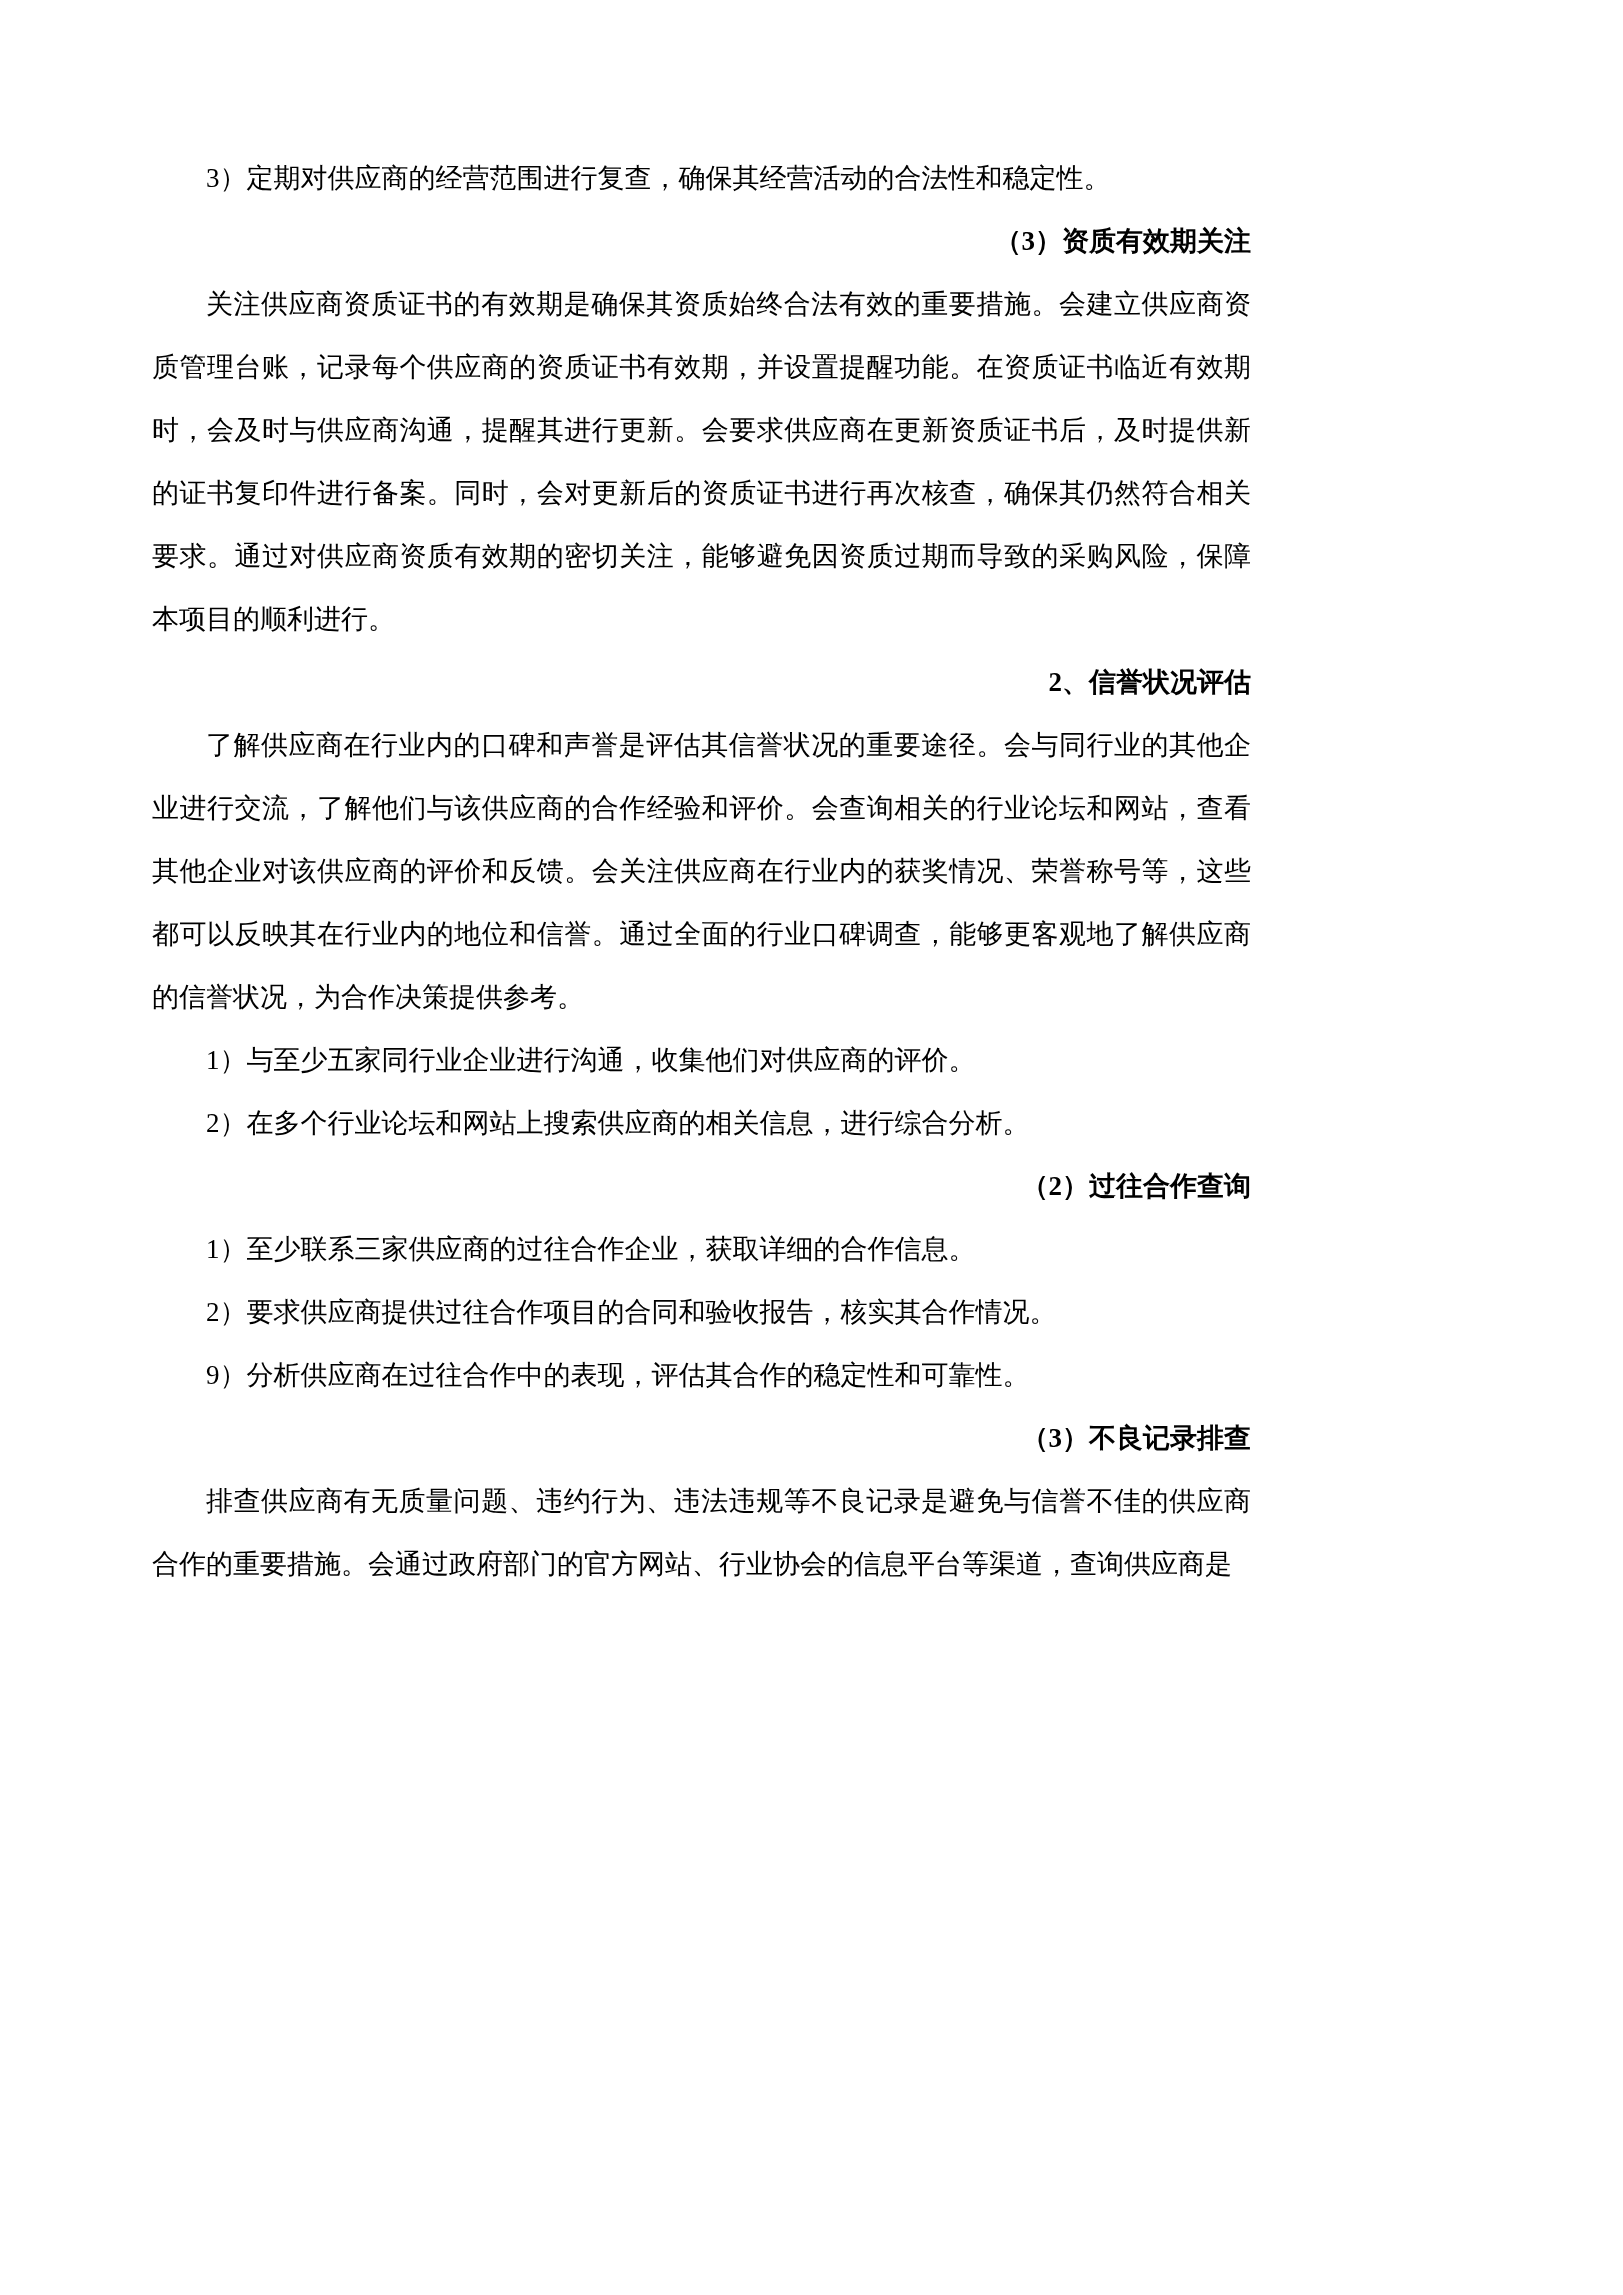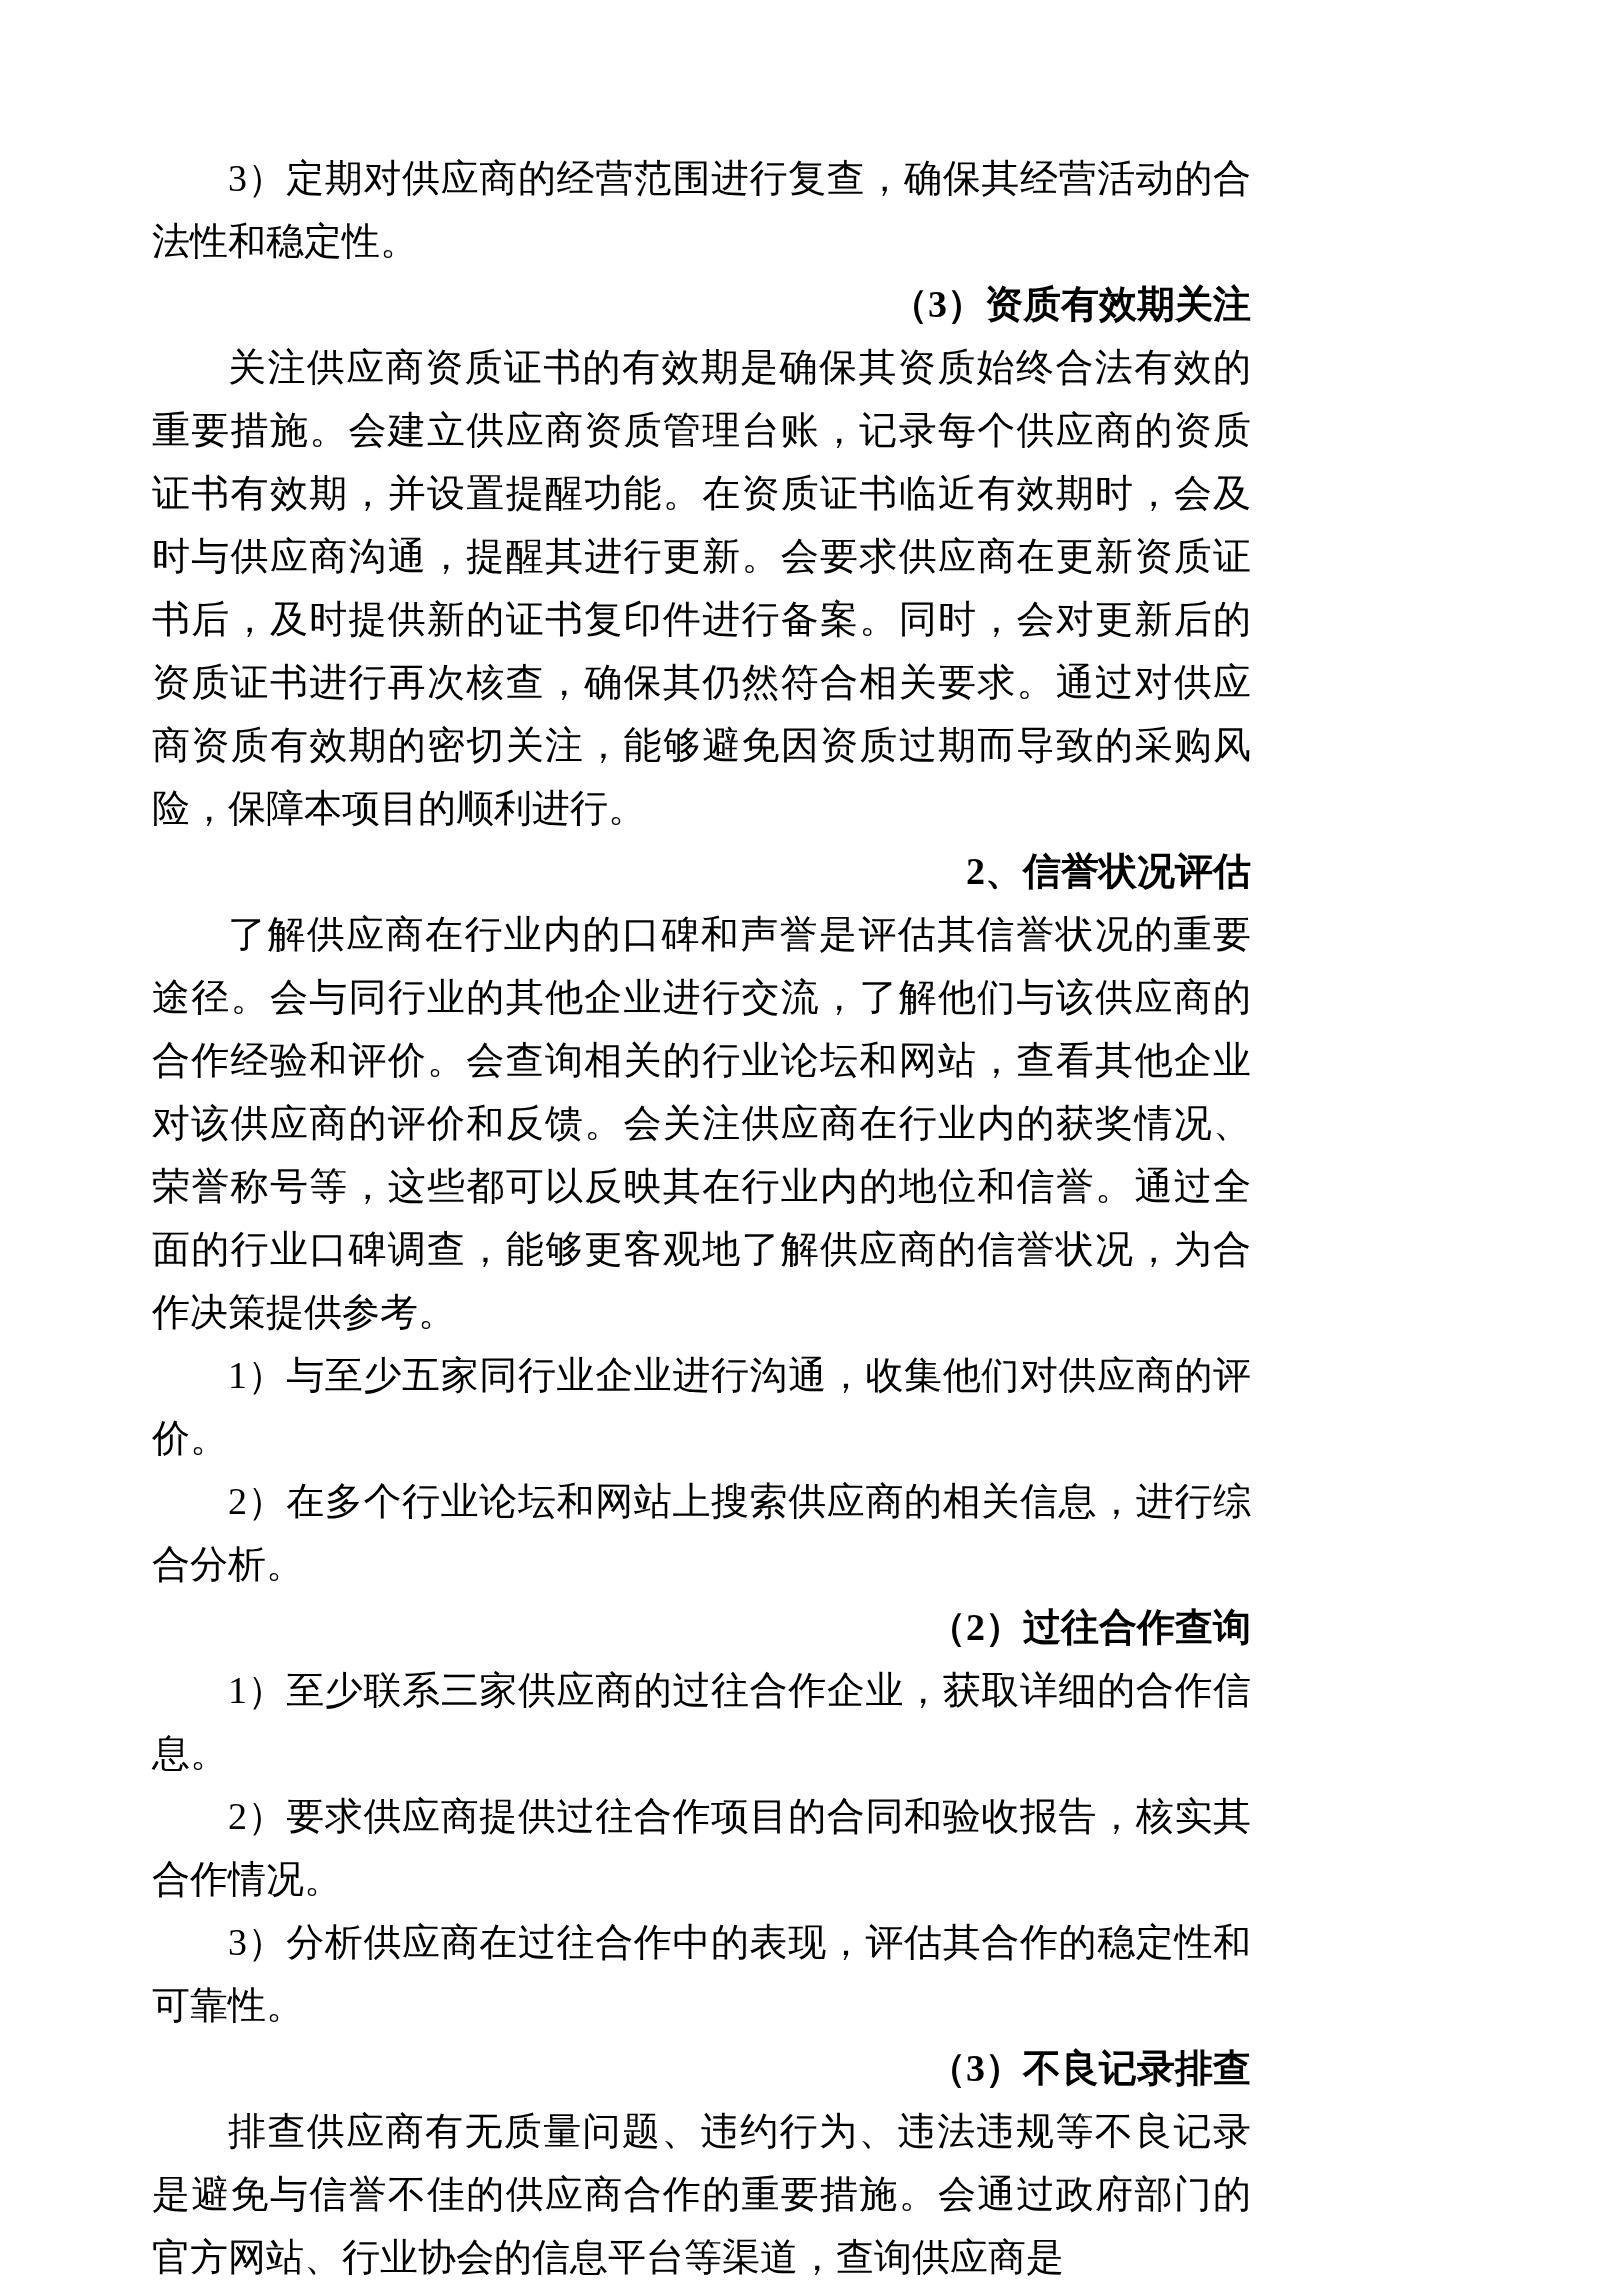--- a/index.html
+++ b/index.html
@@ -9,21 +9,21 @@
   }
   .page {
     position: relative;
     width: 1363px;
     height: 2295px;
     background: #ffffff;
     color: #000000;
     box-sizing: border-box;
     padding: 147px 112px 0 152px;
     font-family: "Liberation Serif", "DejaVu Serif", serif;
-    font-size: 38px;
+    font-size: 27px;
     line-height: 63px;
     overflow: hidden;
   }
   .page p {
     margin: 0;
     padding: 0;
   }
   .para, .item {
     text-align: justify;
     text-justify: inter-ideograph;
@@ -43,18 +43,18 @@
     <p class="item">3）定期对供应商的经营范围进行复查，确保其经营活动的合法性和稳定性。</p>
     <p class="h3">（3）资质有效期关注</p>
     <p class="para">关注供应商资质证书的有效期是确保其资质始终合法有效的重要措施。会建立供应商资质管理台账，记录每个供应商的资质证书有效期，并设置提醒功能。在资质证书临近有效期时，会及时与供应商沟通，提醒其进行更新。会要求供应商在更新资质证书后，及时提供新的证书复印件进行备案。同时，会对更新后的资质证书进行再次核查，确保其仍然符合相关要求。通过对供应商资质有效期的密切关注，能够避免因资质过期而导致的采购风险，保障本项目的顺利进行。</p>
     <p class="h2">2、信誉状况评估</p>
     <p class="para">了解供应商在行业内的口碑和声誉是评估其信誉状况的重要途径。会与同行业的其他企业进行交流，了解他们与该供应商的合作经验和评价。会查询相关的行业论坛和网站，查看其他企业对该供应商的评价和反馈。会关注供应商在行业内的获奖情况、荣誉称号等，这些都可以反映其在行业内的地位和信誉。通过全面的行业口碑调查，能够更客观地了解供应商的信誉状况，为合作决策提供参考。</p>
     <p class="item">1）与至少五家同行业企业进行沟通，收集他们对供应商的评价。</p>
     <p class="item">2）在多个行业论坛和网站上搜索供应商的相关信息，进行综合分析。</p>
     <p class="h3">（2）过往合作查询</p>
     <p class="item">1）至少联系三家供应商的过往合作企业，获取详细的合作信息。</p>
     <p class="item">2）要求供应商提供过往合作项目的合同和验收报告，核实其合作情况。</p>
-    <p class="item">3）分析供应商在过往合作中的表现，评估其合作的稳定性和可靠性。</p>
+    <p class="item">9）分析供应商在过往合作中的表现，评估其合作的稳定性和可靠性。</p>
     <p class="h3">（3）不良记录排查</p>
     <p class="para">排查供应商有无质量问题、违约行为、违法违规等不良记录是避免与信誉不佳的供应商合作的重要措施。会通过政府部门的官方网站、行业协会的信息平台等渠道，查询供应商是</p>
   </main>
 </div>
 
 
 </body></html>

